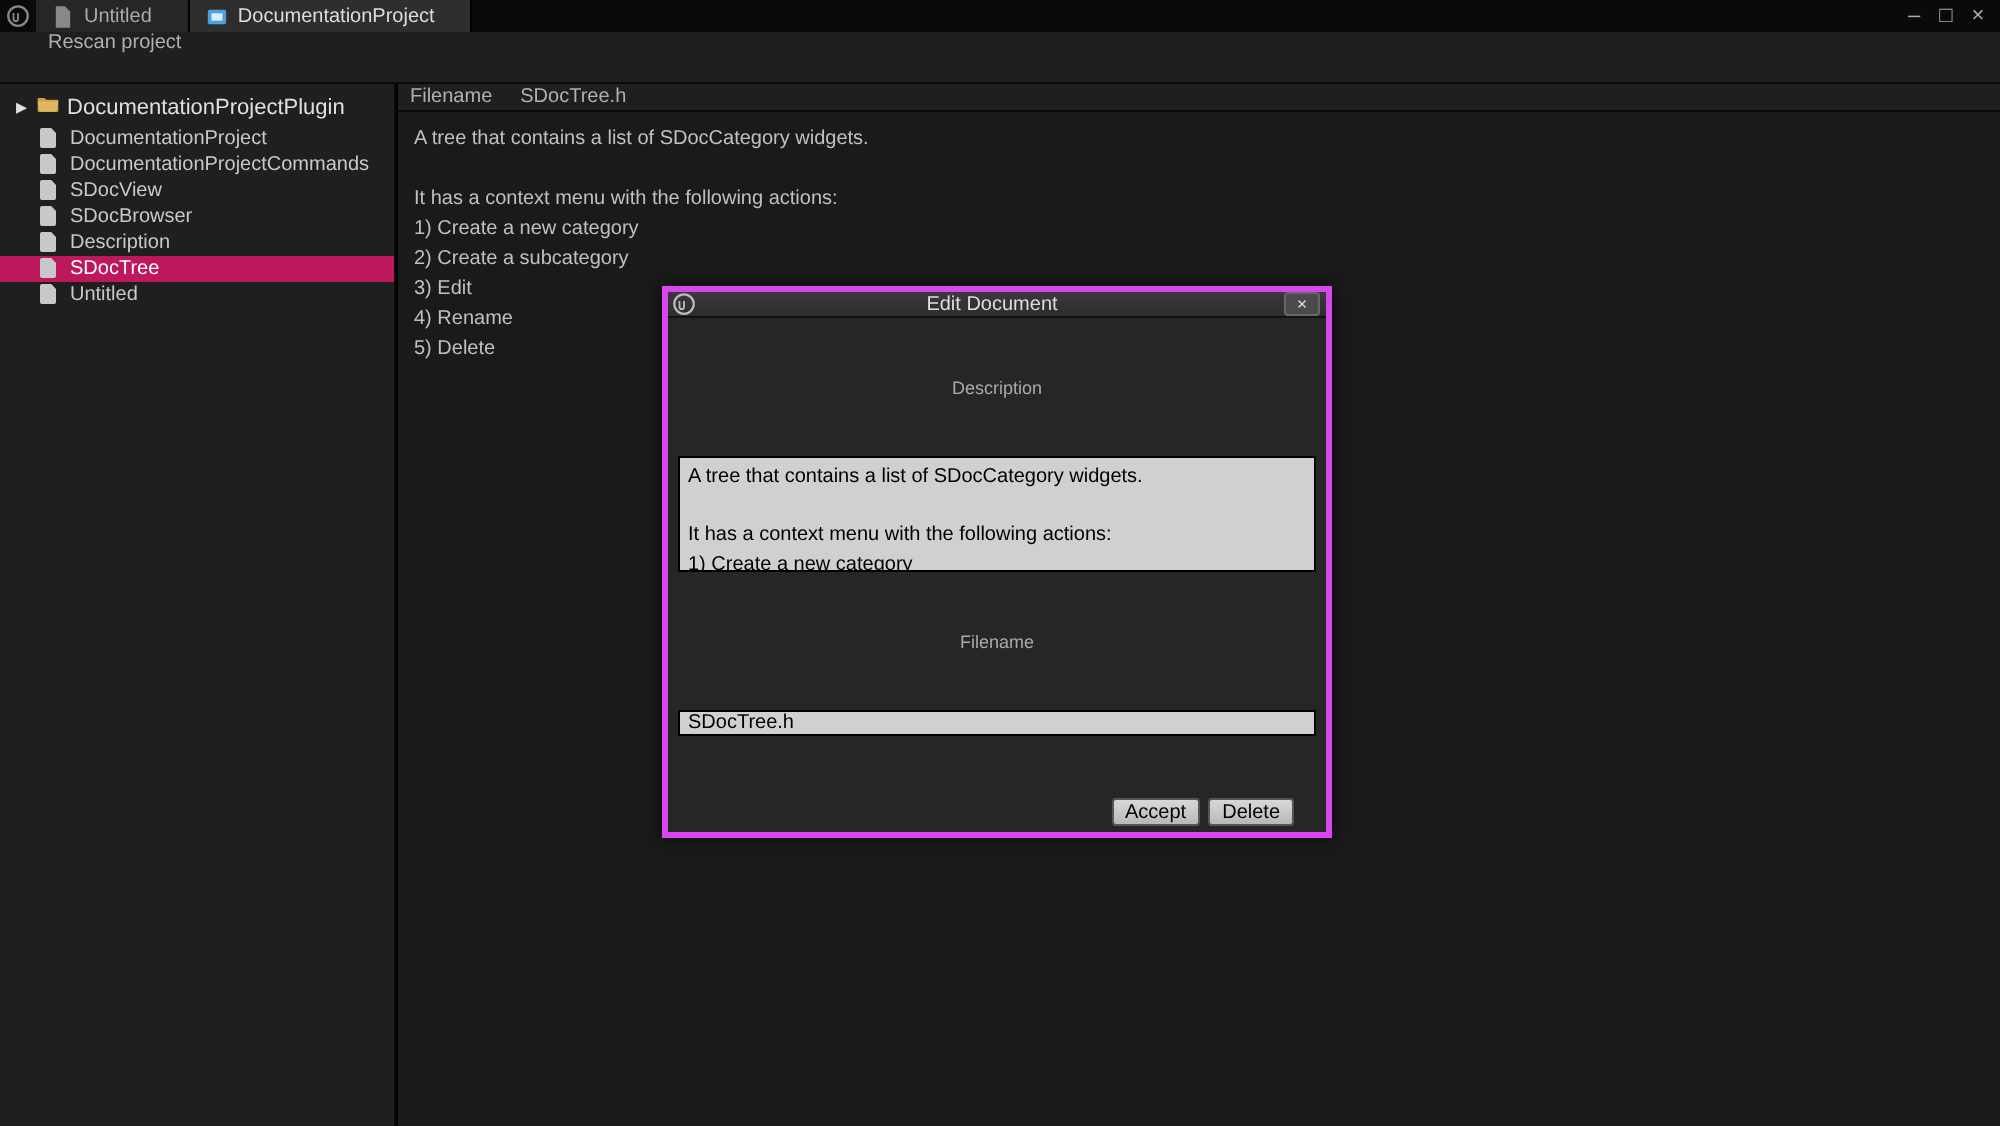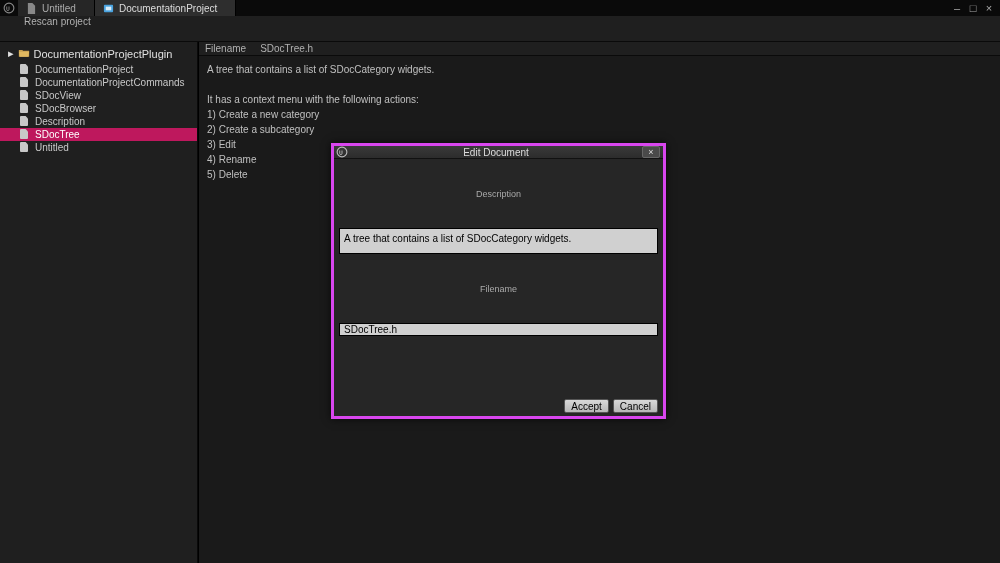--- a/index.html
+++ b/index.html
@@ -123,22 +123,21 @@
       border: 1px solid #000; resize: none;
       height: 202px; padding: 3px 4px; line-height: 1.45;
     }
     .dialog-input {
       margin: 0 5px; height: 14px; background: #d0d0d0; color: #000;
       border: 1px solid #000; font-size: 10px; padding: 0 4px;
       font-family: inherit;
     }
     .dialog-buttons {
       display: flex; justify-content: flex-end; gap: 4px;
-      padding: 3px 5px;
-      margin-top: 32px;
+      padding: 3px 16px;
     }
     .dlg-btn {
       height: 14px; padding: 0 6px;
       background: linear-gradient(#d8d8d8,#b8b8b8);
       border: 1px solid #555; border-radius: 2px;
       font-size: 10px; color: #000;
       display: flex; align-items: center;
     }
   </style>
 </head>
@@ -260,16 +259,16 @@
 3) Edit
 4) Rename
 5) Delete</textarea>
   <div class="dialog-section-label">Filename</div>
   <input class="dialog-input" type="text" value="SDocTree.h" style="">
   <div class="dialog-buttons">
     <div class="dlg-btn">
         <span>Accept</span>
       </div>
     <div class="dlg-btn">
-        <span>Cancel</span>
+        <span>Delete</span>
       </div>
   </div>
 </div>
 
 </body></html>

